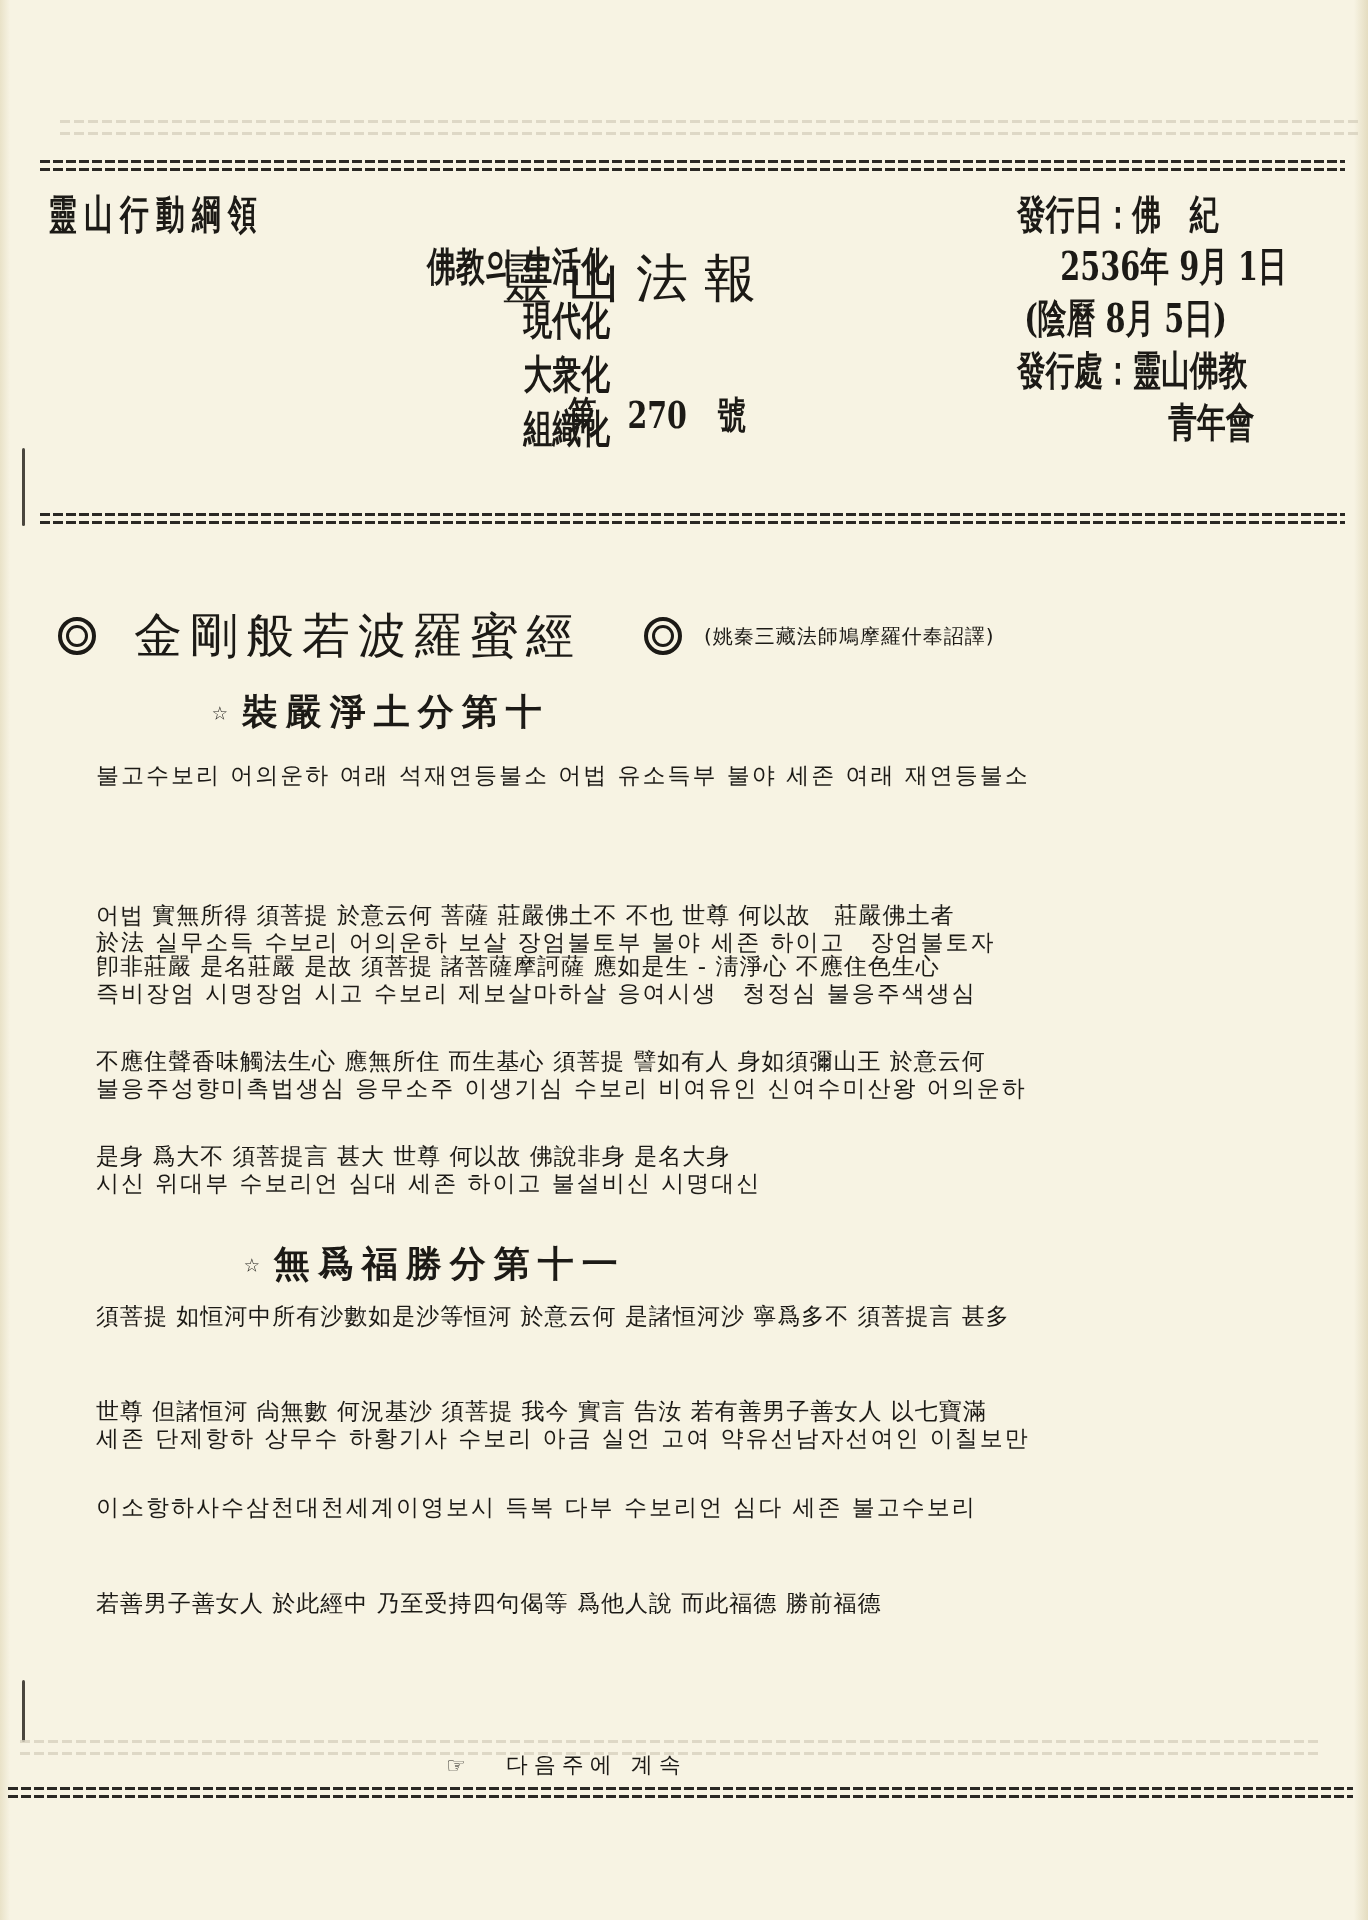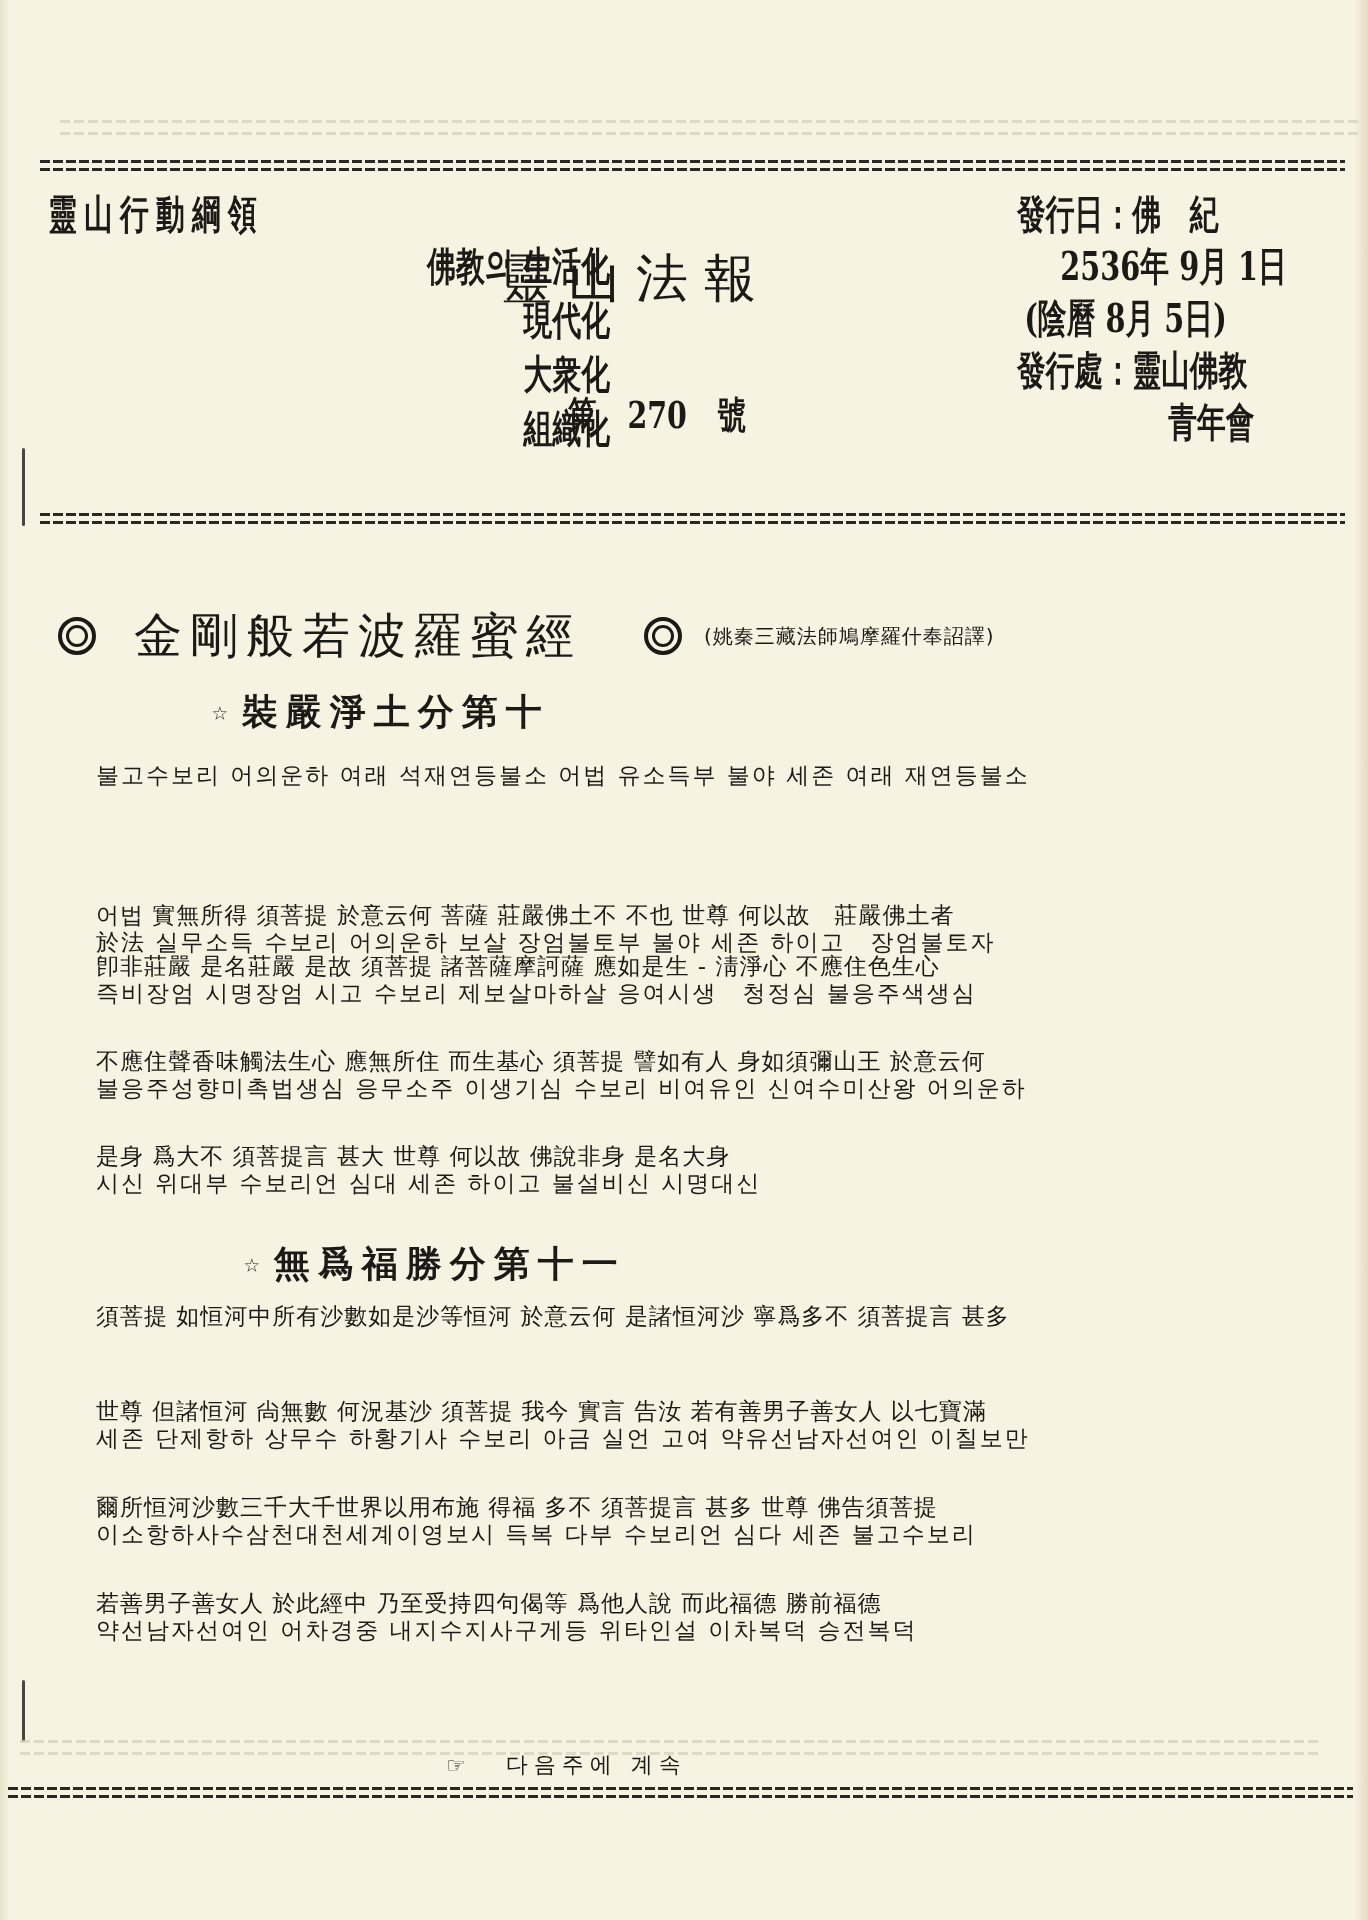--- a/index.html
+++ b/index.html
@@ -166,26 +166,24 @@
 </div>
 
 <div class="verse" style="top:1303px;">
   <div class="han">須菩提 如恒河中所有沙數如是沙等恒河 於意云何 是諸恒河沙 寧爲多不 須菩提言 甚多</div>
 </div>
 <div class="verse" style="top:1398px;">
   <div class="han">世尊 但諸恒河 尙無數 何況基沙 須菩提 我今 實言 告汝 若有善男子善女人 以七寶滿</div>
   <div class="kor">세존 단제항하 상무수 하황기사 수보리 아금 실언 고여 약유선남자선여인 이칠보만</div>
 </div>
 <div class="verse" style="top:1494px;">
-  <div class="han">爾所恒河沙數三千大千世界以用布施 得福 多不 須菩提言 甚多 世尊 佛告須菩提</div>
   <div class="kor">이소항하사수삼천대천세계이영보시 득복 다부 수보리언 심다 세존 불고수보리</div>
 </div>
 <div class="verse" style="top:1590px;">
   <div class="han">若善男子善女人 於此經中 乃至受持四句偈等 爲他人說 而此福德 勝前福德</div>
-  <div class="kor">약선남자선여인 어차경중 내지수지사구게등 위타인설 이차복덕 승전복덕</div>
 </div>
 
 <div class="ghost-lines bottom"></div>
 
 <div class="continue">
   <span class="pointer">☞</span>
   <span class="c-text">다음주에 계속</span>
 </div>
 
 <div class="rule bot"></div>

